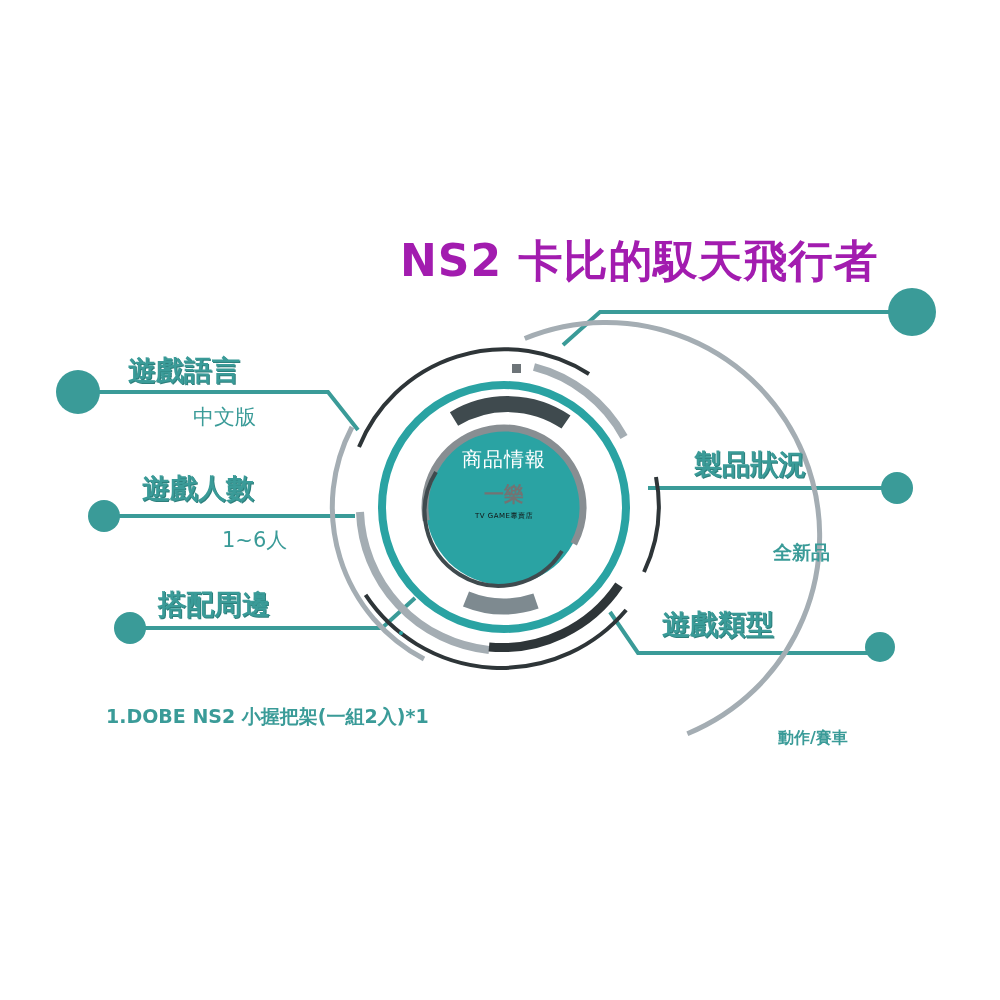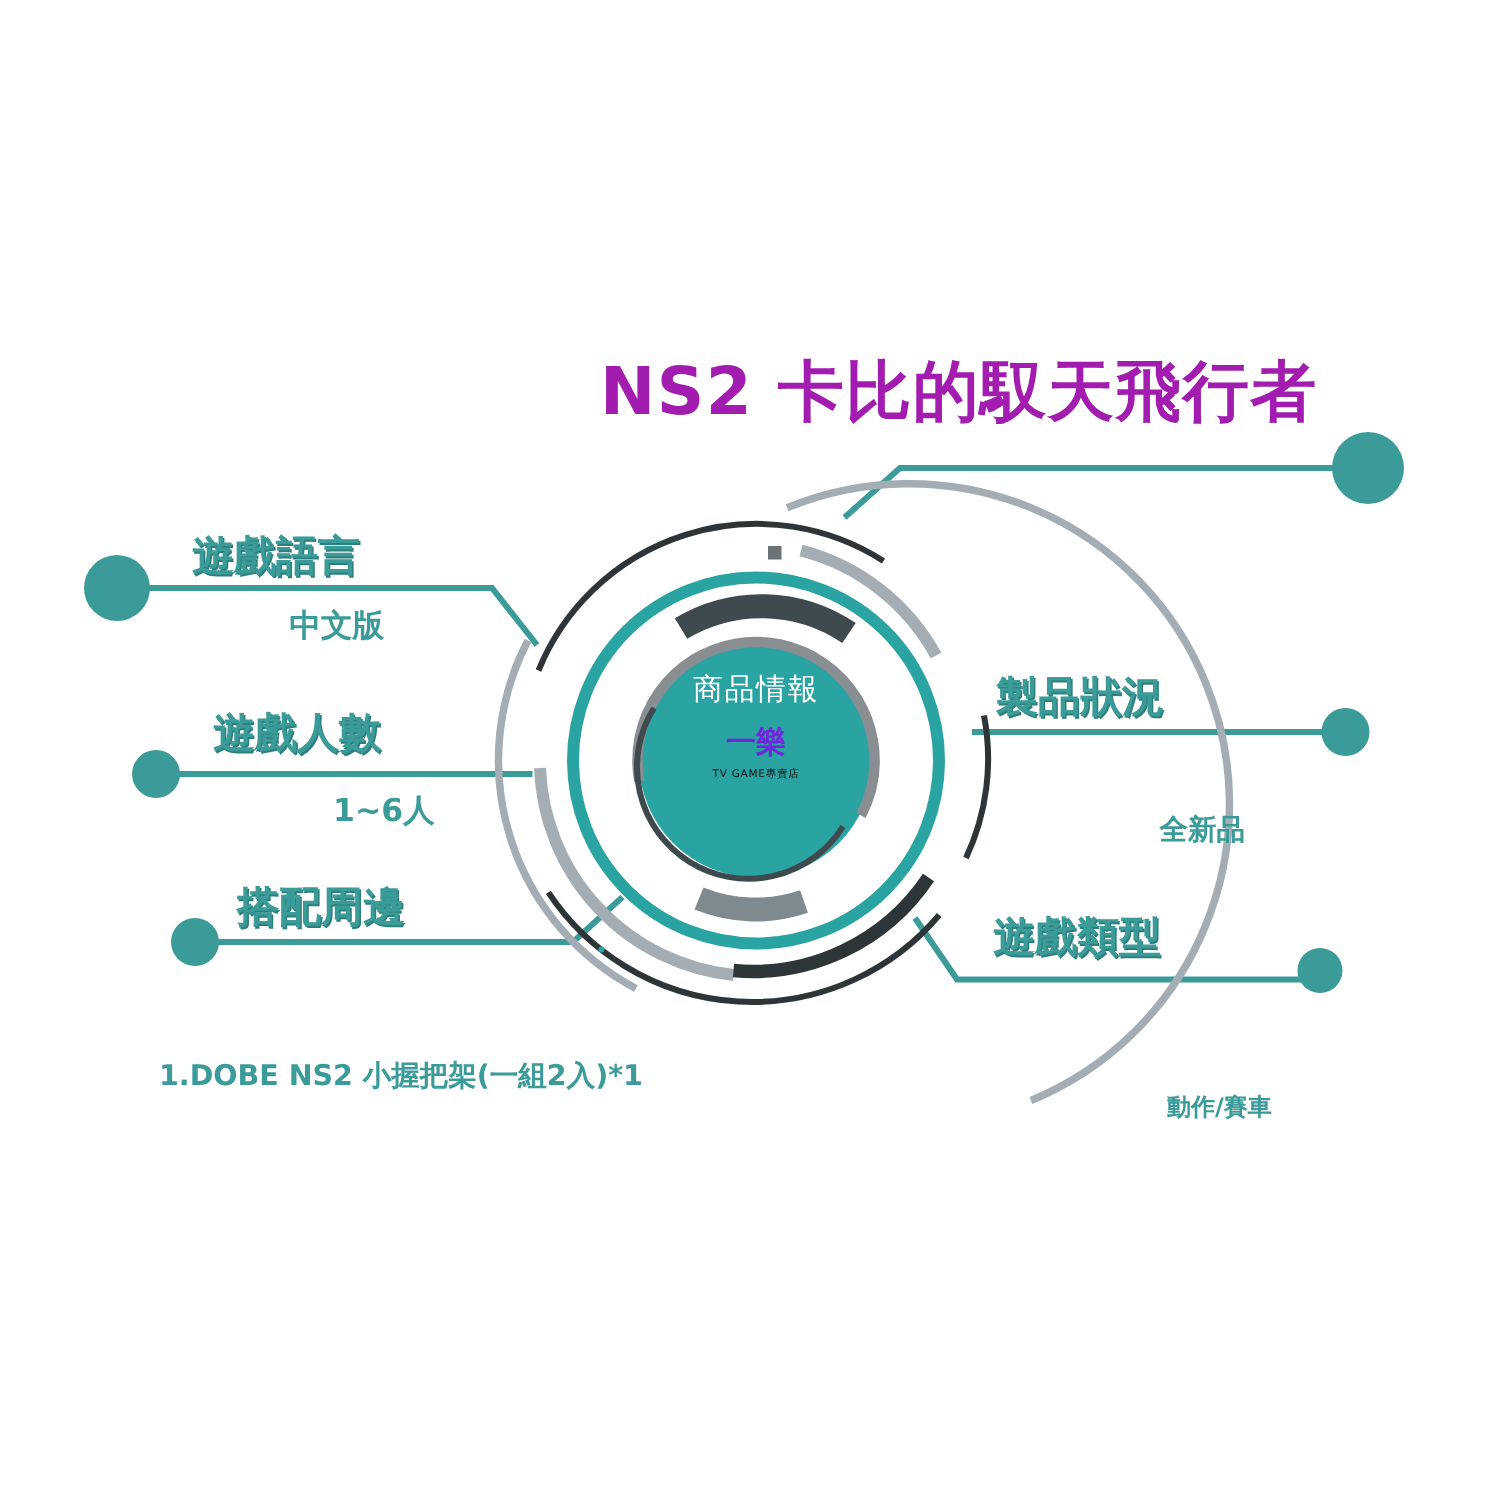--- a/index.html
+++ b/index.html
@@ -1,28 +1,28 @@
 <!DOCTYPE html>
 <html><head>
 <meta charset="utf-8">
 <style>
   html, body { margin: 0; padding: 0; background: #ffffff; }
   body { width: 1000px; height: 1000px; position: relative; overflow: hidden;
          font-family: "DejaVu Sans", "Liberation Sans", sans-serif; }
-  .abs { position: absolute; white-space: nowrap; font-weight: bold; }
+  .abs { position: absolute; white-space: nowrap; }
   .title { left: 400px; top: 232px; font-size: 44px; font-weight: bold; color: #a21caf; letter-spacing: 1px; }
   .label { font-size: 28px; font-weight: bold; color: #3a9b98;
            text-shadow: 1px 1px 0 #2d7f7c; }
   .value { font-size: 21px; color: #3a9b98; }
   .value.bold { font-weight: bold; margin-top: 32px; }
   svg.diagram { position: absolute; left: 0; top: 0; }
   .center-text { position: absolute; left: 434px; top: 440px; width: 140px; text-align: center; color: #fff; }
   .logo { font-size: 34px; font-weight: bold; line-height: 34px; letter-spacing: -1px; }
   .ctitle { font-size: 20px; margin-top: 6px; letter-spacing: 1px; }
-  .brand { font-size: 20px; font-weight: bold; color: #6d28d9; margin-top: 8px; }
+  .brand { font-size: 20px; font-weight: bold; color: #737373; margin-top: 8px; }
   .brand-sub { font-size: 7px; color: #111; margin-top: 3px; letter-spacing: 0.5px; }
 </style>
 </head>
 <body>
 
 <svg class="diagram" width="1000" height="1000" viewBox="0 0 1000 1000">
 
   <g stroke="#3a9b98" stroke-width="4" fill="none">
     <polyline points="563,345 600,312 912,312"></polyline>
     <polyline points="78,392 328,392 358,430"></polyline>
@@ -77,17 +77,17 @@
 
 <div class="abs label" style="left:128px; top:352px;">遊戲語言</div>
 <div class="abs value" style="left:193px; top:403px;">中文版</div>
 
 <div class="abs label" style="left:142px; top:470px;">遊戲人數</div>
 <div class="abs value" style="left:222px; top:526px;">1~6人</div>
 
 <div class="abs label" style="left:158px; top:586px;">搭配周邊</div>
 <div class="abs value bold" style="left:106px; top:672px; font-size:19px;">1.DOBE NS2 小握把架(一組2入)*1</div>
 
-<div class="abs label" style="left:664px; top:446px;">製品狀況</div>
+<div class="abs label" style="left:694px; top:446px;">製品狀況</div>
 <div class="abs value bold" style="left:773px; top:508px; font-size:19px;">全新品</div>
 
 <div class="abs label" style="left:662px; top:606px;">遊戲類型</div>
 <div class="abs value bold" style="left:778px; top:696px; font-size:16px;">動作/賽車</div>
 
 </body></html>

